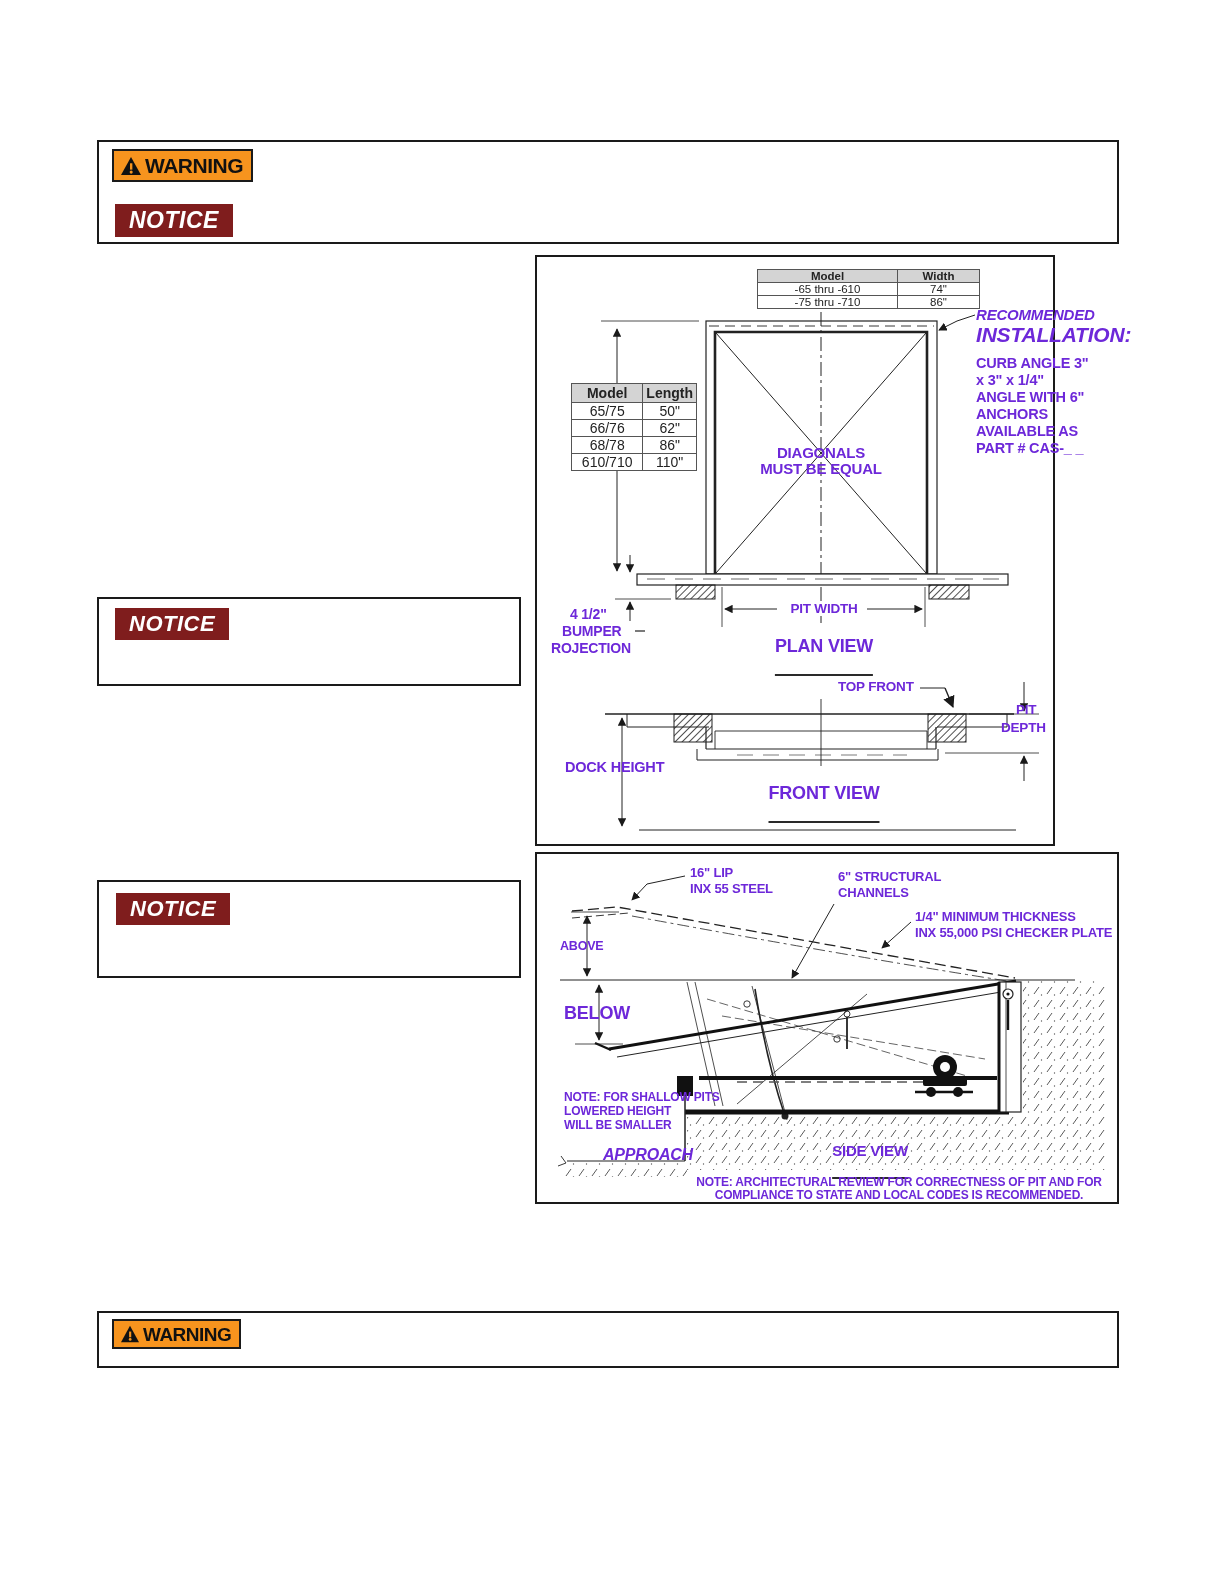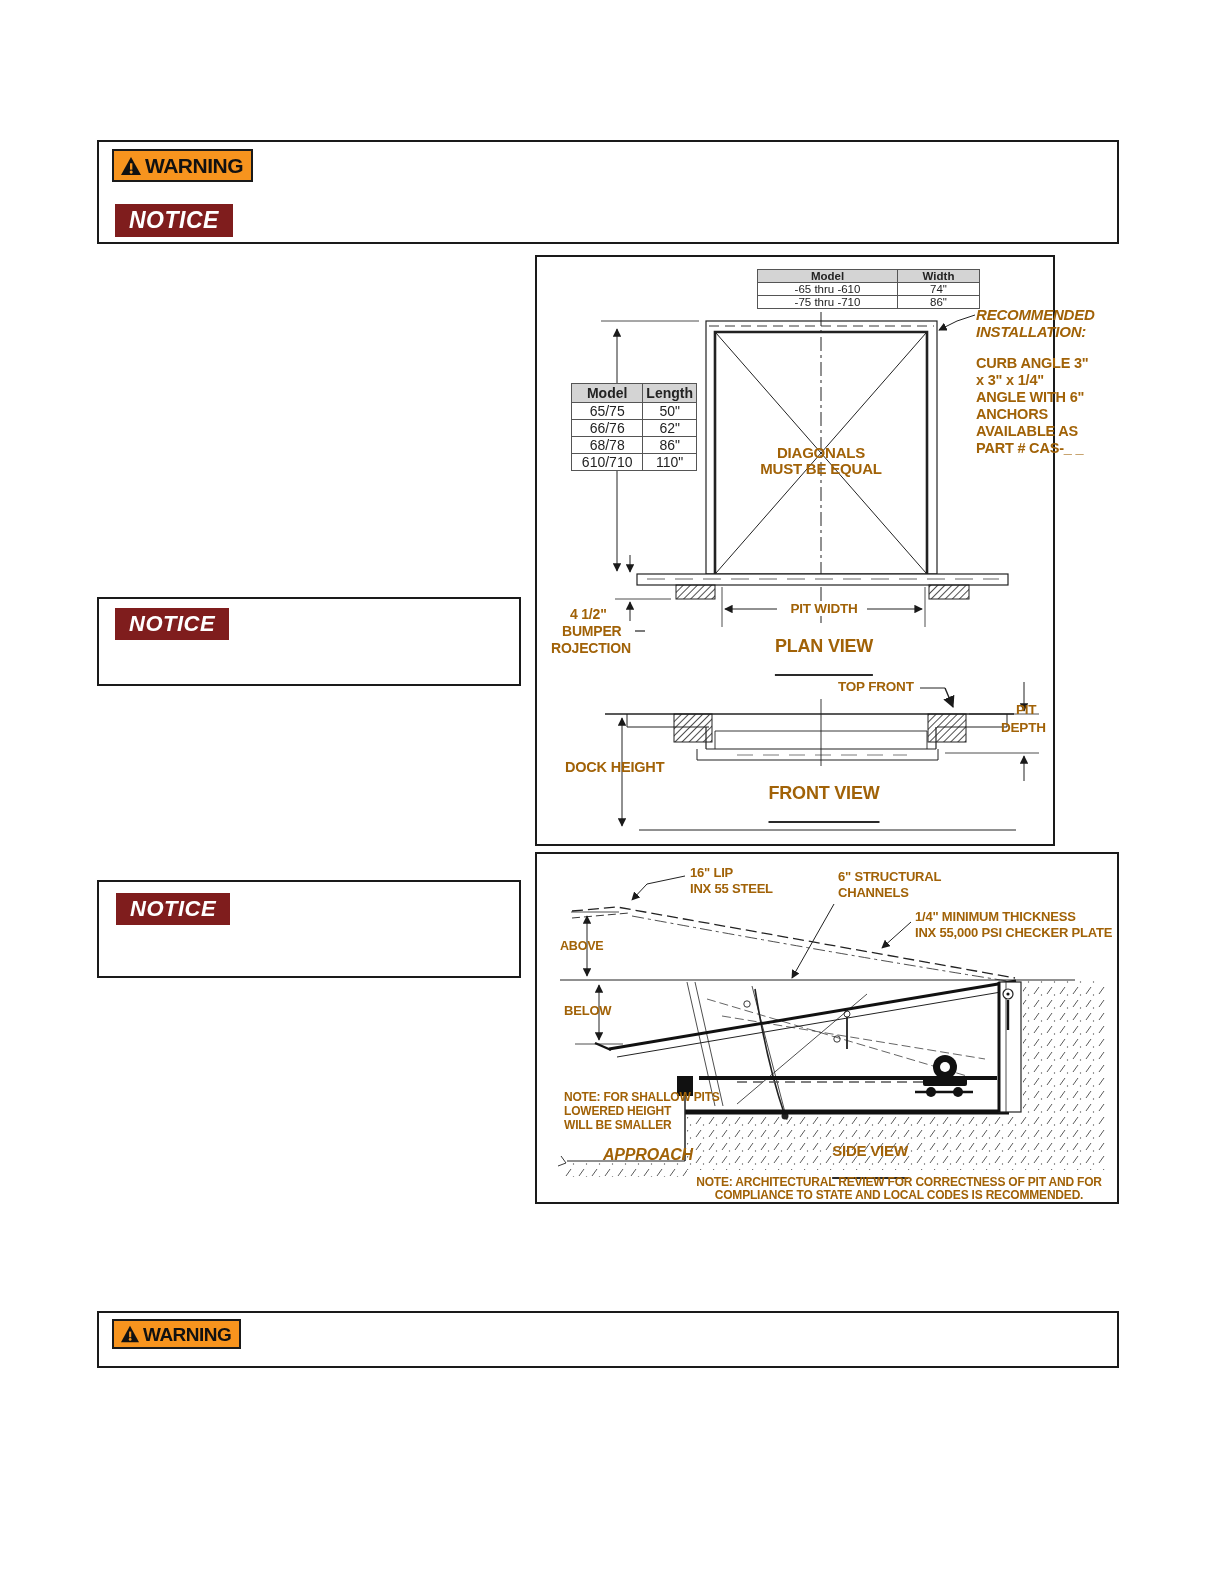--- a/index.html
+++ b/index.html
@@ -8,21 +8,21 @@
     font-family:"Liberation Sans",sans-serif;color:#232323;overflow:hidden;
   }
   .outbox{position:absolute;border:2px solid #1a1a1a;background:#fff;box-sizing:border-box;}
   .banner{position:absolute;display:flex;align-items:center;justify-content:center;box-sizing:border-box;}
   .warn{background:#F7941E;border:2px solid #1a1a1a;color:#111;font-weight:bold;
         letter-spacing:-0.5px;padding:0 8px 0 6px;gap:3px;}
   .warn .wtxt{font-size:21px;line-height:1;}
   .notice{background:#7f1d1d;color:#fff;font-weight:bold;font-style:italic;
         font-size:23px;letter-spacing:0.5px;padding:0 14px;line-height:1;}
   .warn-sm .wtxt{font-size:19px;}
-  .dlabel{position:absolute;font-weight:bold;color:#a16207;white-space:nowrap;
+  .dlabel{position:absolute;font-weight:bold;color:#6d28d9;white-space:nowrap;
         letter-spacing:-0.2px;line-height:1.05;}
   .ital{font-style:italic;}
   .ctr{transform:translateX(-50%);}
   .title-underline{border-bottom:2px solid #2a2a2a;padding-bottom:18px;}
   .maskbg{background:#fff;padding:0 6px;}
   table.dtab{position:absolute;border-collapse:collapse;background:#fff;}
   table.dtab td,table.dtab th{border:1px solid #555;text-align:center;padding:0 3px;
         font-family:"Liberation Sans",sans-serif;color:#232323;}
   table.dtab th{background:#d4d4d4;font-weight:bold;}
   svg{position:absolute;left:0;top:0;}
@@ -164,21 +164,21 @@
       <td style="height:16px;">610/710</td>
       <td>110"</td>
     </tr>
   </tbody>
     </table>
 
   <div class="dlabel ctr" style="left:284px;top:188px;font-size:15px;">DIAGONALS</div>
   <div class="dlabel ctr" style="left:284px;top:204px;font-size:15px;">MUST BE EQUAL</div>
 
   <div class="dlabel ital" style="left:439px;top:50px;font-size:15px;">RECOMMENDED</div>
-  <div class="dlabel ital" style="left:439px;top:67px;font-size:15px;">INSTALLATION:</div>
+  <div class="dlabel ital" style="left:439px;top:67px;font-size:21px;">INSTALLATION:</div>
   <div class="dlabel" style="left:439px;top:99px;font-size:14.5px;">CURB ANGLE 3"</div>
   <div class="dlabel" style="left:439px;top:116px;font-size:14.5px;">x 3" x 1/4"</div>
   <div class="dlabel" style="left:439px;top:133px;font-size:14.5px;">ANGLE WITH 6"</div>
   <div class="dlabel" style="left:439px;top:150px;font-size:14.5px;">ANCHORS</div>
   <div class="dlabel" style="left:439px;top:167px;font-size:14.5px;">AVAILABLE AS</div>
   <div class="dlabel" style="left:439px;top:184px;font-size:14.5px;">PART # CAS-_ _</div>
 
   <div class="dlabel" style="left:33px;top:350px;font-size:14px;">4 1/2"</div>
   <div class="dlabel" style="left:25px;top:367px;font-size:14px;">BUMPER</div>
   <div class="dlabel" style="left:14px;top:384px;font-size:14px;">ROJECTION</div>
@@ -276,21 +276,21 @@
     <line x1="62" y1="131" x2="62" y2="186" stroke="#222" stroke-width="1" marker-start="url(#ah)" marker-end="url(#ah)"></line>
   </svg>
 
   <div class="dlabel" style="left:153px;top:12px;font-size:13px;">16" LIP</div>
   <div class="dlabel" style="left:153px;top:28px;font-size:13px;">INX 55 STEEL</div>
   <div class="dlabel" style="left:301px;top:16px;font-size:13px;">6" STRUCTURAL</div>
   <div class="dlabel" style="left:301px;top:32px;font-size:13px;">CHANNELS</div>
   <div class="dlabel" style="left:378px;top:56px;font-size:13px;">1/4"  MINIMUM THICKNESS</div>
   <div class="dlabel" style="left:378px;top:72px;font-size:13px;">INX 55,000 PSI CHECKER PLATE</div>
   <div class="dlabel" style="left:23px;top:86px;font-size:12.5px;">ABOVE</div>
-  <div class="dlabel" style="left:27px;top:150px;font-size:13px;">BELOW</div>
+  <div class="dlabel" style="left:27px;top:150px;font-size:18px;">BELOW</div>
   <div class="dlabel" style="left:27px;top:237px;font-size:12px;">NOTE: FOR SHALLOW PITS</div>
   <div class="dlabel" style="left:27px;top:251px;font-size:12px;">LOWERED HEIGHT</div>
   <div class="dlabel" style="left:27px;top:265px;font-size:12px;text-align:right;">WILL BE SMALLER</div>
   <div class="dlabel" style="left:66px;top:293px;font-size:16px;font-style:italic;">APPROACH</div>
   <div class="dlabel ctr" style="left:333px;top:289px;font-size:15px;"><span class="title-underline">SIDE VIEW</span></div>
   <div class="dlabel ctr" style="left:362px;top:322px;font-size:12px;">NOTE: ARCHITECTURAL REVIEW FOR CORRECTNESS OF PIT AND FOR</div>
   <div class="dlabel ctr" style="left:362px;top:335px;font-size:12px;">COMPLIANCE TO STATE AND LOCAL CODES IS RECOMMENDED.</div>
 </div>
 
 <div class="outbox" style="left:97px;top:1311px;width:1022px;height:57px;">

